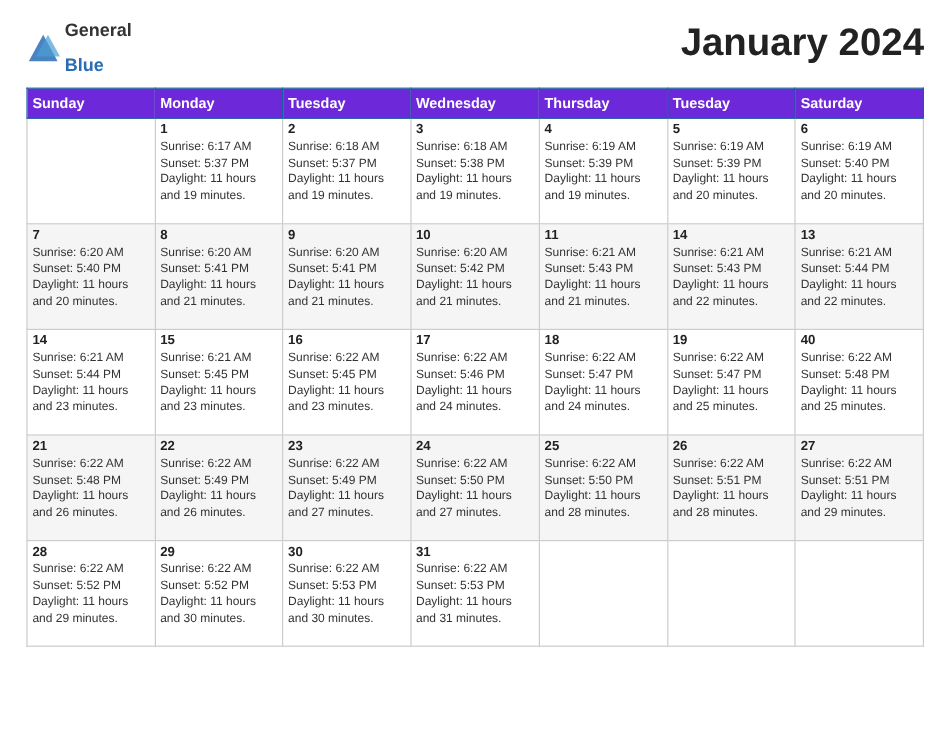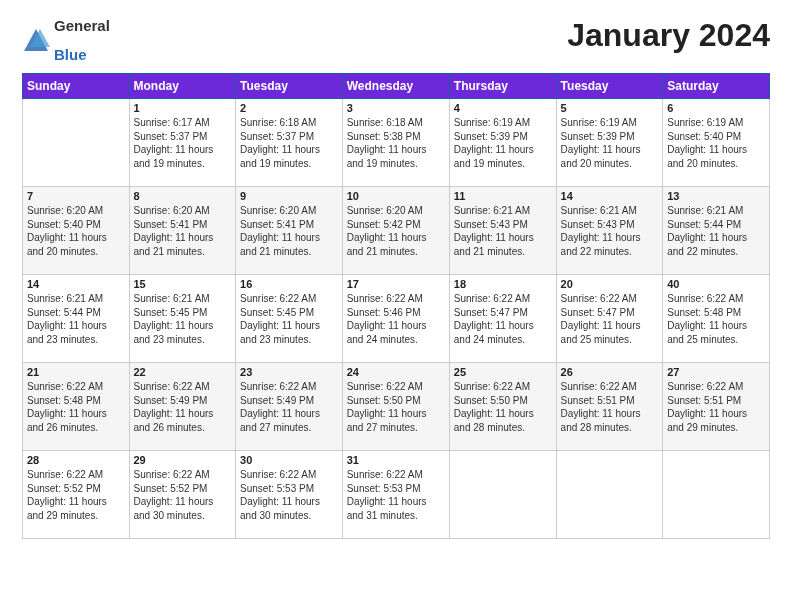--- a/index.html
+++ b/index.html
@@ -261,21 +261,21 @@
 and 24 minutes.</div>
           </td>
           <td>
             <span class="day-num">18</span>
             <div class="day-info" style="white-space: pre-line;">Sunrise: 6:22 AM
 Sunset: 5:47 PM
 Daylight: 11 hours
 and 24 minutes.</div>
           </td>
           <td>
-            <span class="day-num">20</span>
+            <span class="day-num">19</span>
             <div class="day-info" style="white-space: pre-line;">Sunrise: 6:22 AM
 Sunset: 5:47 PM
 Daylight: 11 hours
 and 25 minutes.</div>
           </td>
           <td>
             <span class="day-num">40</span>
             <div class="day-info" style="white-space: pre-line;">Sunrise: 6:22 AM
 Sunset: 5:48 PM
 Daylight: 11 hours

